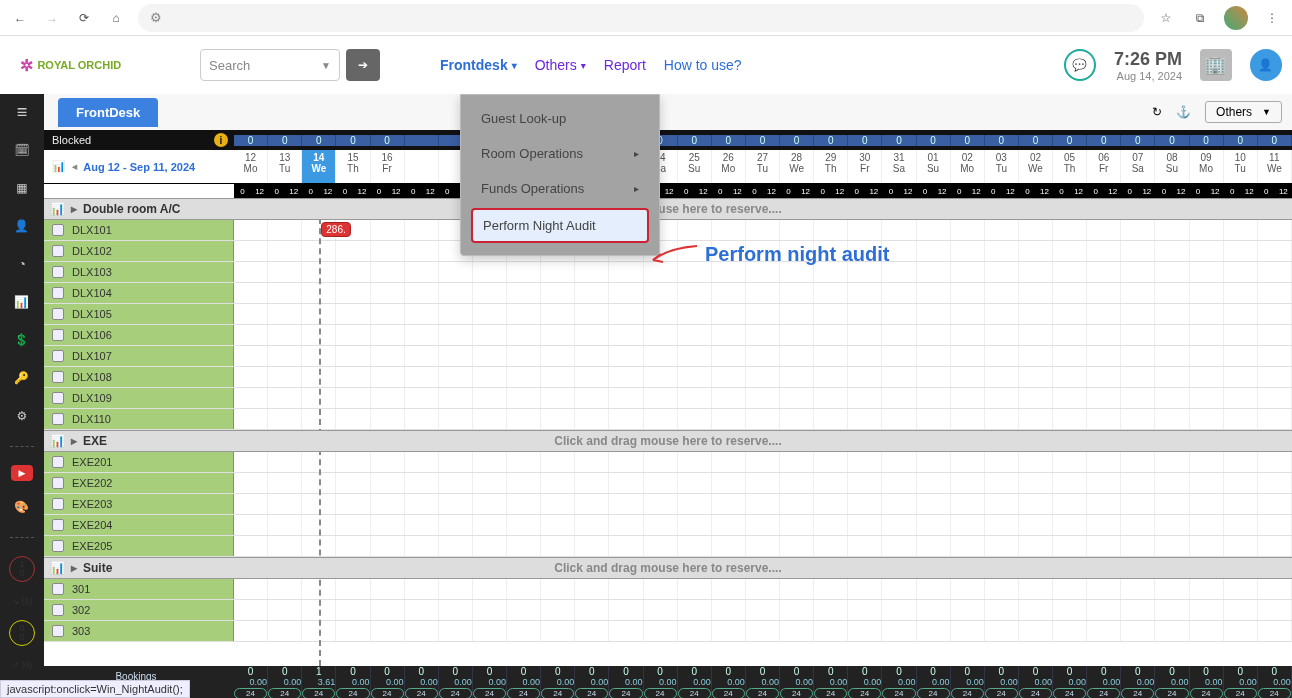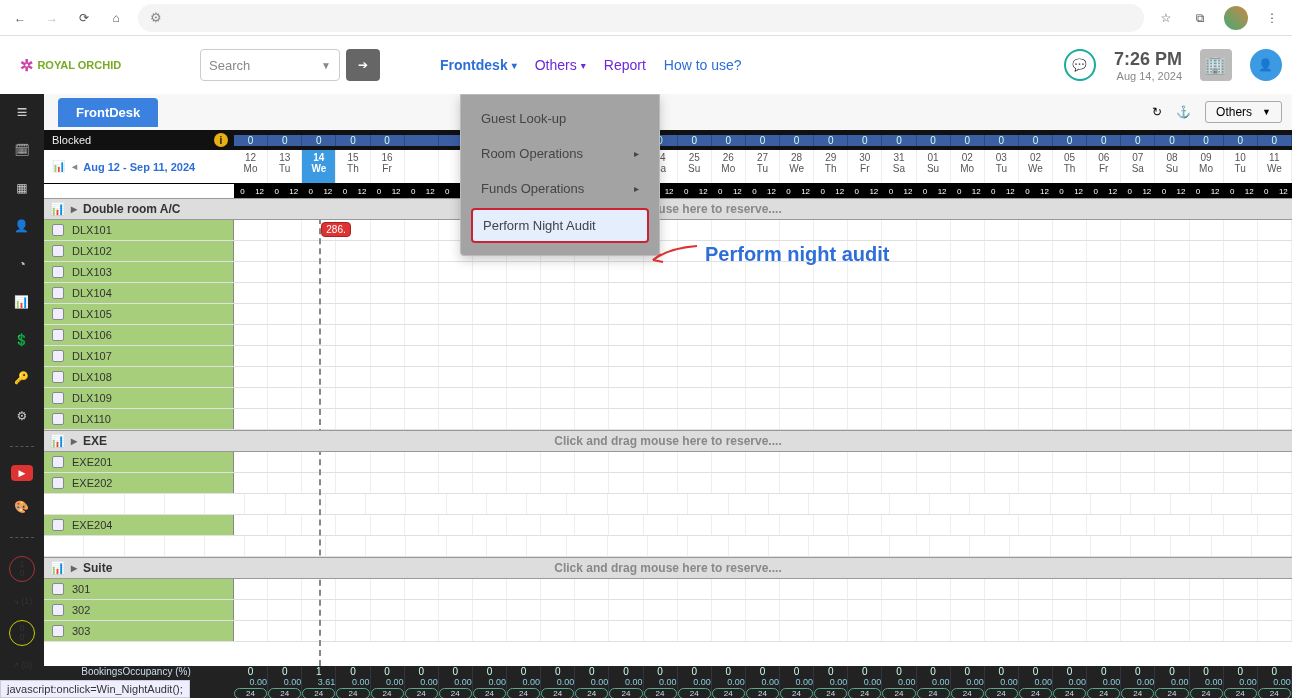--- a/index.html
+++ b/index.html
@@ -77,21 +77,21 @@
   .room-row { height: 21px; display:flex; border-bottom:1px solid #e0e0e0; }
   .room-row .name { width:190px; background:#a7ce7b; display:flex; align-items:center; padding-left:8px; gap:8px; font-size:11px; color:#333; border-right:1px solid #888;}
   .room-row .name .cb { width:12px; height:12px; border:1px solid #888; background:#eef; border-radius:2px;}
   .room-row .cells { flex:1; display:flex;}
   .room-row .gcell { flex:1; border-right:1px solid #eee;}
 
   .today-line { position:absolute; top:0; bottom:0; border-left:2px dashed #888; left: calc(190px + (100% - 190px)/31 * 2.5); pointer-events:none;}
   .red-badge { position:absolute; top:24px; left: calc(190px + (100% - 190px)/31 * 2.5 + 2px); background:#d33; color:#fff; font-size:10px; padding:1px 4px; border:1px solid #a22; border-radius:4px;}
 
   .footer { position:absolute; bottom:0; left:44px; right:0; height:32px; background:#222; color:#cde; display:flex; font-size:10px;}
-  .footer .lbls { width:190px; text-align:right; padding-right:6px; display:flex; flex-direction:row; justify-content:center; line-height:1.1;}
+  .footer .lbls { width:190px; text-align:right; padding-right:6px; display:flex; flex-direction:column; justify-content:center; line-height:1.1;align-items:center;}
   .footer .cells { flex:1; display:flex;}
   .footer .fcell { flex:1; text-align:center; display:flex; flex-direction:column; justify-content:center; border-right:1px solid #334;}
   .footer .fcell .b { color:#cfe;}
   .footer .fcell .o { color:#8cd; font-size:9px;text-align:right;}
   .footer .fcell .pill { display:inline-block; border:1px solid #5a8; border-radius:7px; padding:0 3px; font-size:8px; margin-top:1px;}
 
   
   .dropdown { position:absolute; top:0px; left:416px; width:200px; background:#a3a3a3; border:1px solid #bbb; box-shadow:0 4px 12px rgba(0,0,0,.2); border-radius:0 0 4px 4px; z-index:50; padding:6px 4px 10px;}
   .dropdown .mitem { padding:10px 16px; font-size:13px; color:#444; cursor:pointer; display:flex; align-items:center;}
   .dropdown .mitem .arr { margin-left:auto; font-size:10px;}
@@ -977,20 +977,24 @@
             <div class="gcell"></div>
             <div class="gcell"></div>
             <div class="gcell"></div>
             <div class="gcell"></div>
             <div class="gcell"></div>
             <div class="gcell"></div>
             <div class="gcell"></div>
           </div>
         </div>
         <div class="room-row">
+          <div class="name">
+            <span class="cb"></span>
+            <span>EXE203</span>
+          </div>
           <div class="cells">
             <div class="gcell"></div>
             <div class="gcell"></div>
             <div class="gcell"></div>
             <div class="gcell"></div>
             <div class="gcell"></div>
             <div class="gcell"></div>
             <div class="gcell"></div>
             <div class="gcell"></div>
             <div class="gcell"></div>
@@ -1051,20 +1055,24 @@
             <div class="gcell"></div>
             <div class="gcell"></div>
             <div class="gcell"></div>
             <div class="gcell"></div>
             <div class="gcell"></div>
             <div class="gcell"></div>
             <div class="gcell"></div>
           </div>
         </div>
         <div class="room-row">
+          <div class="name">
+            <span class="cb"></span>
+            <span>EXE205</span>
+          </div>
           <div class="cells">
             <div class="gcell"></div>
             <div class="gcell"></div>
             <div class="gcell"></div>
             <div class="gcell"></div>
             <div class="gcell"></div>
             <div class="gcell"></div>
             <div class="gcell"></div>
             <div class="gcell"></div>
             <div class="gcell"></div>

